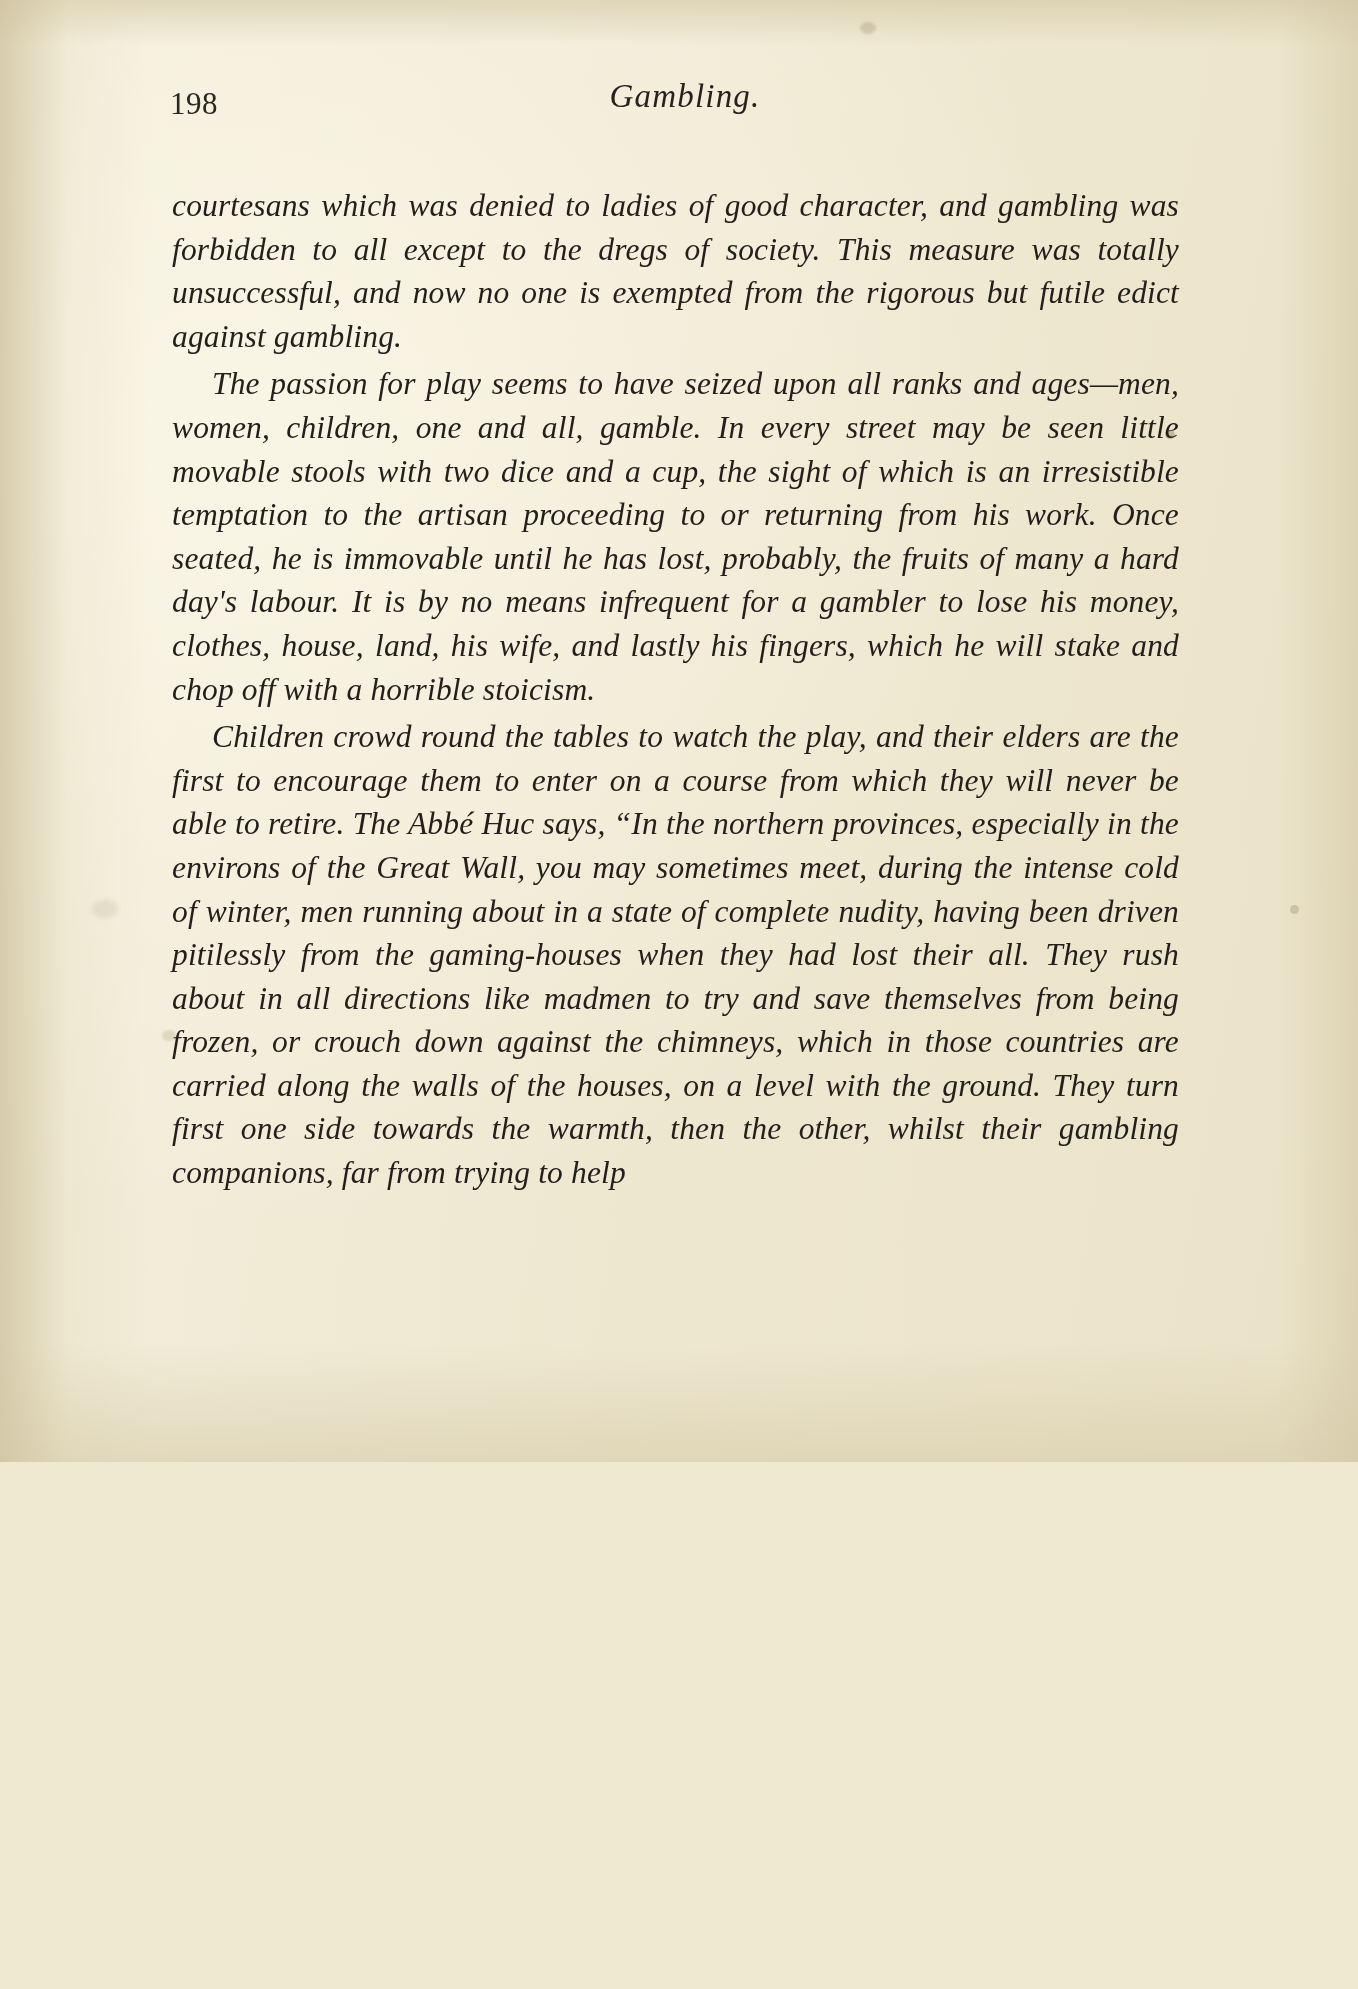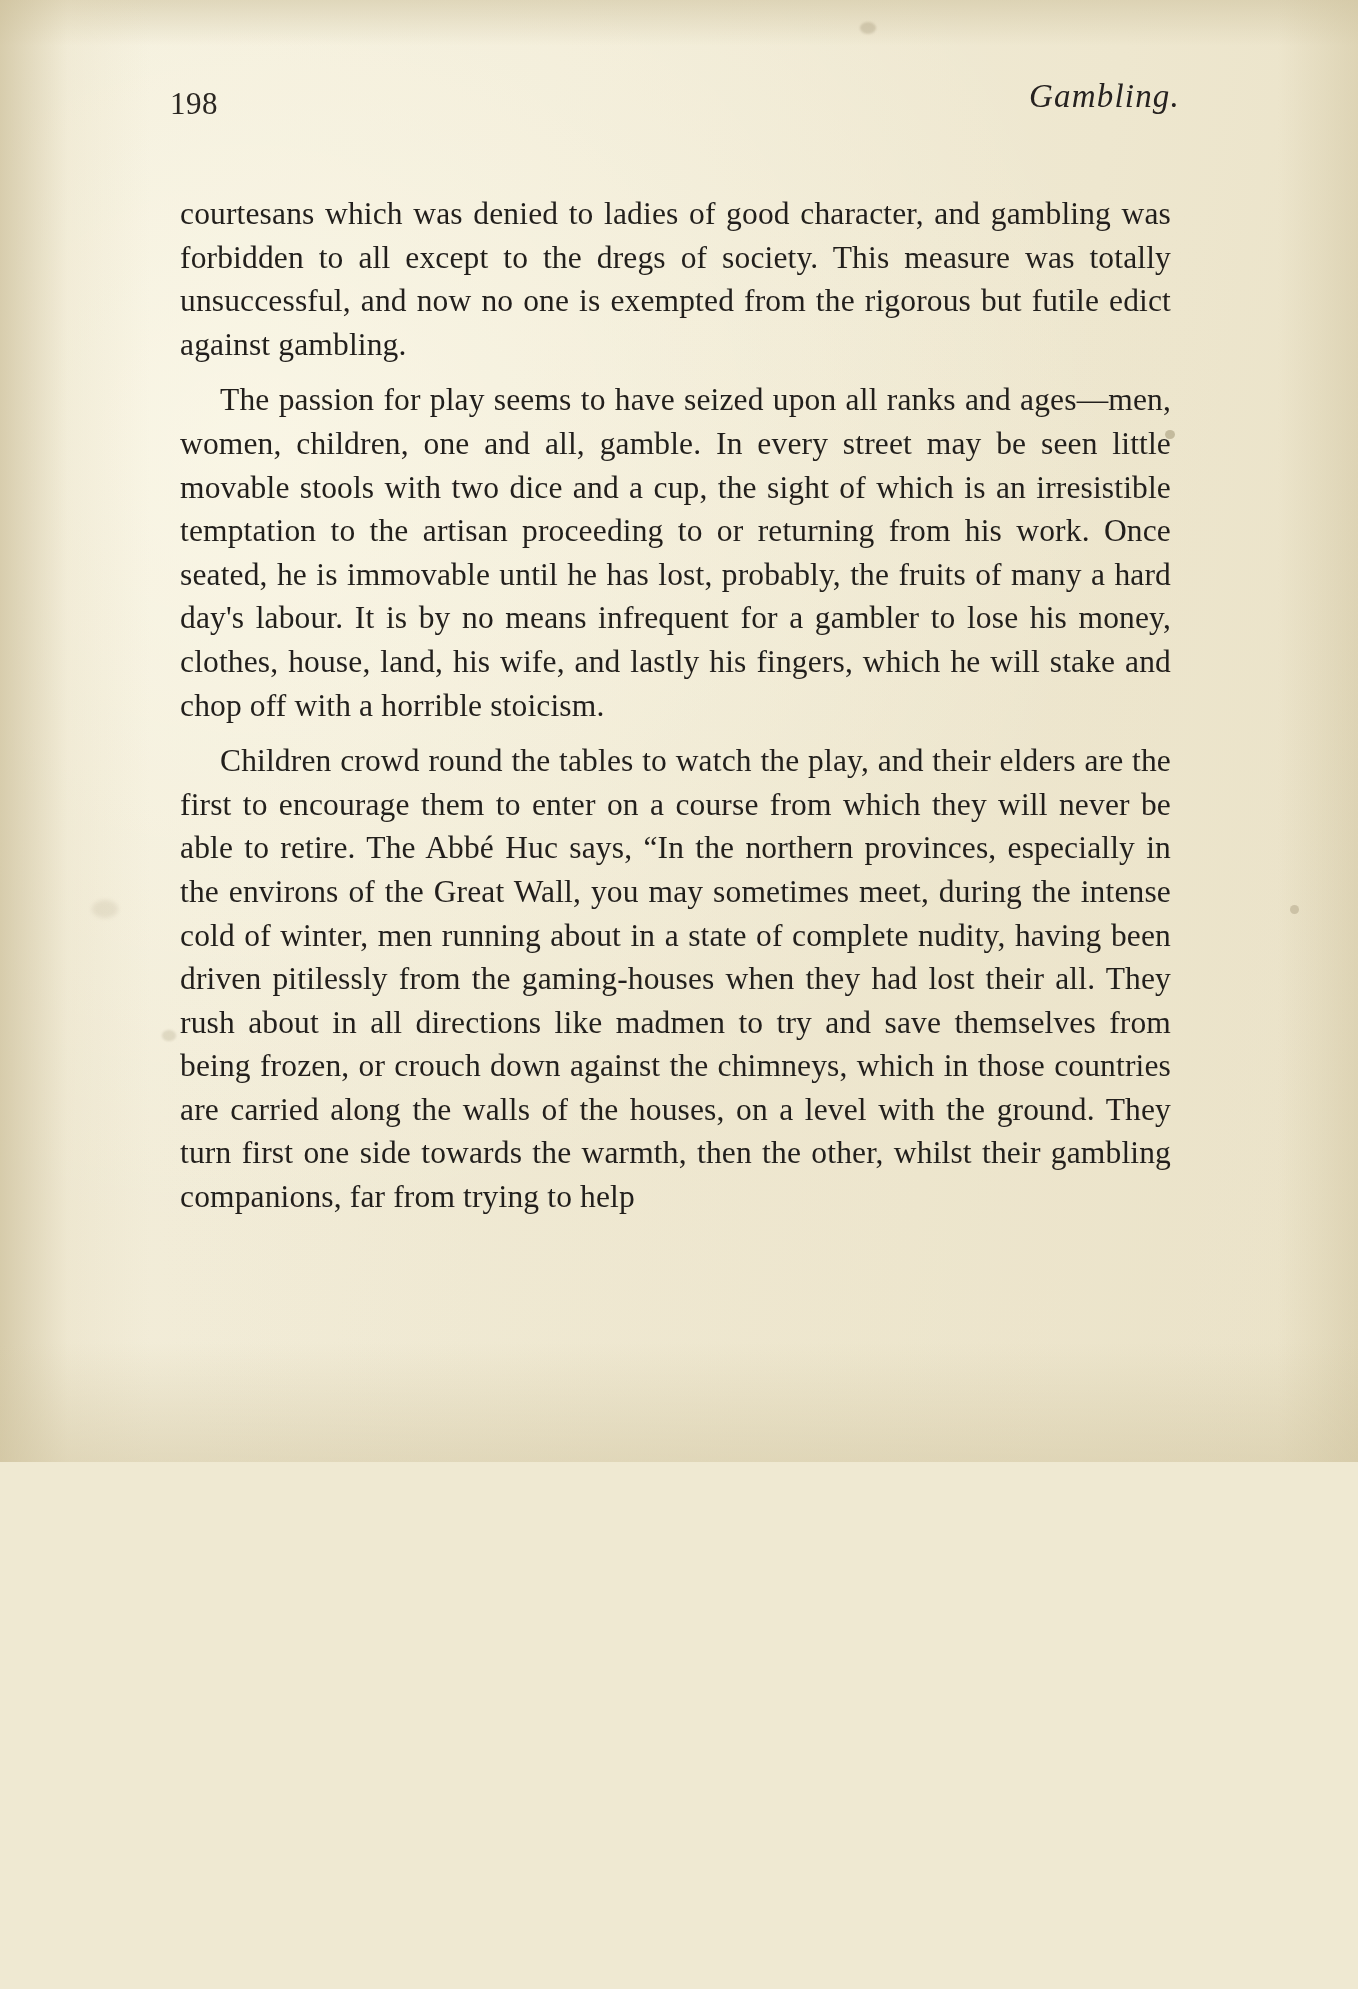--- a/index.html
+++ b/index.html
@@ -67,42 +67,43 @@
     top: 8px;
     font-size: 31px;
     color: #2b2722;
     letter-spacing: 0.5px;
   }
   .head-title {
     position: absolute;
     left: 0;
     right: 0;
     top: 0;
-    text-align: right;
+    text-align: center;
     font-style: italic;
     font-size: 33px;
     color: #262220;
     letter-spacing: 1.2px;
     padding-left: 20px;
   }
 
   .body-text {
     position: absolute;
     left: 168px;
     top: 180px;
     width: 1015px;
     color: #221f1c;
     font-size: 31.5px;
     line-height: 43.6px;
   }
   .para {
-    margin: 12px;
+    margin: 4px;
     text-align: justify;
     text-justify: inter-word;
     letter-spacing: 0.15px;
+    font-style: italic;
   }
   .para + .para {
     text-indent: 40px;
   }
   .para:last-child {
     
   }
   .para.first { text-indent: 0; }
 </style>
 </head>

